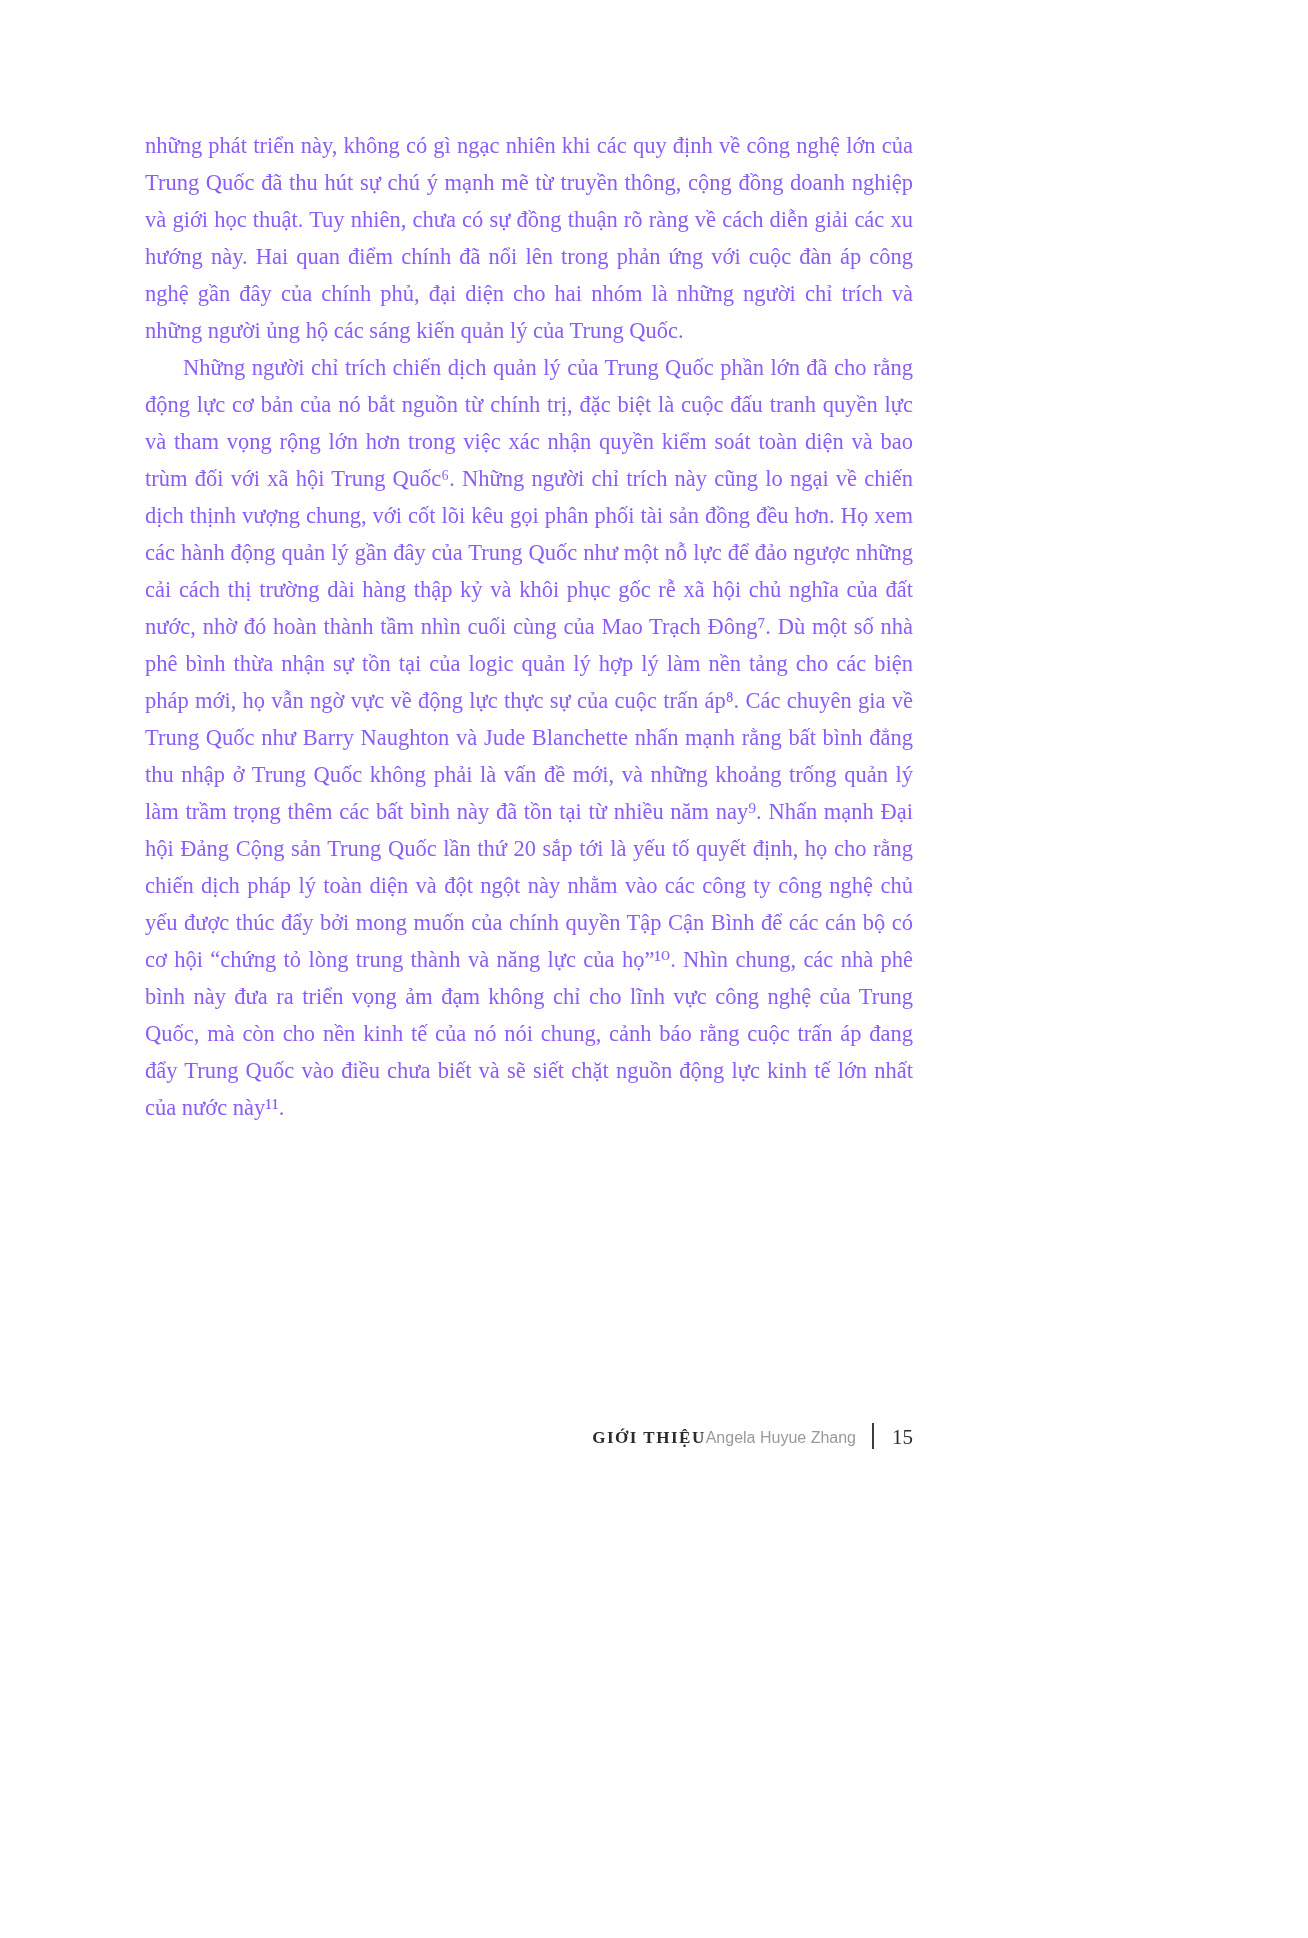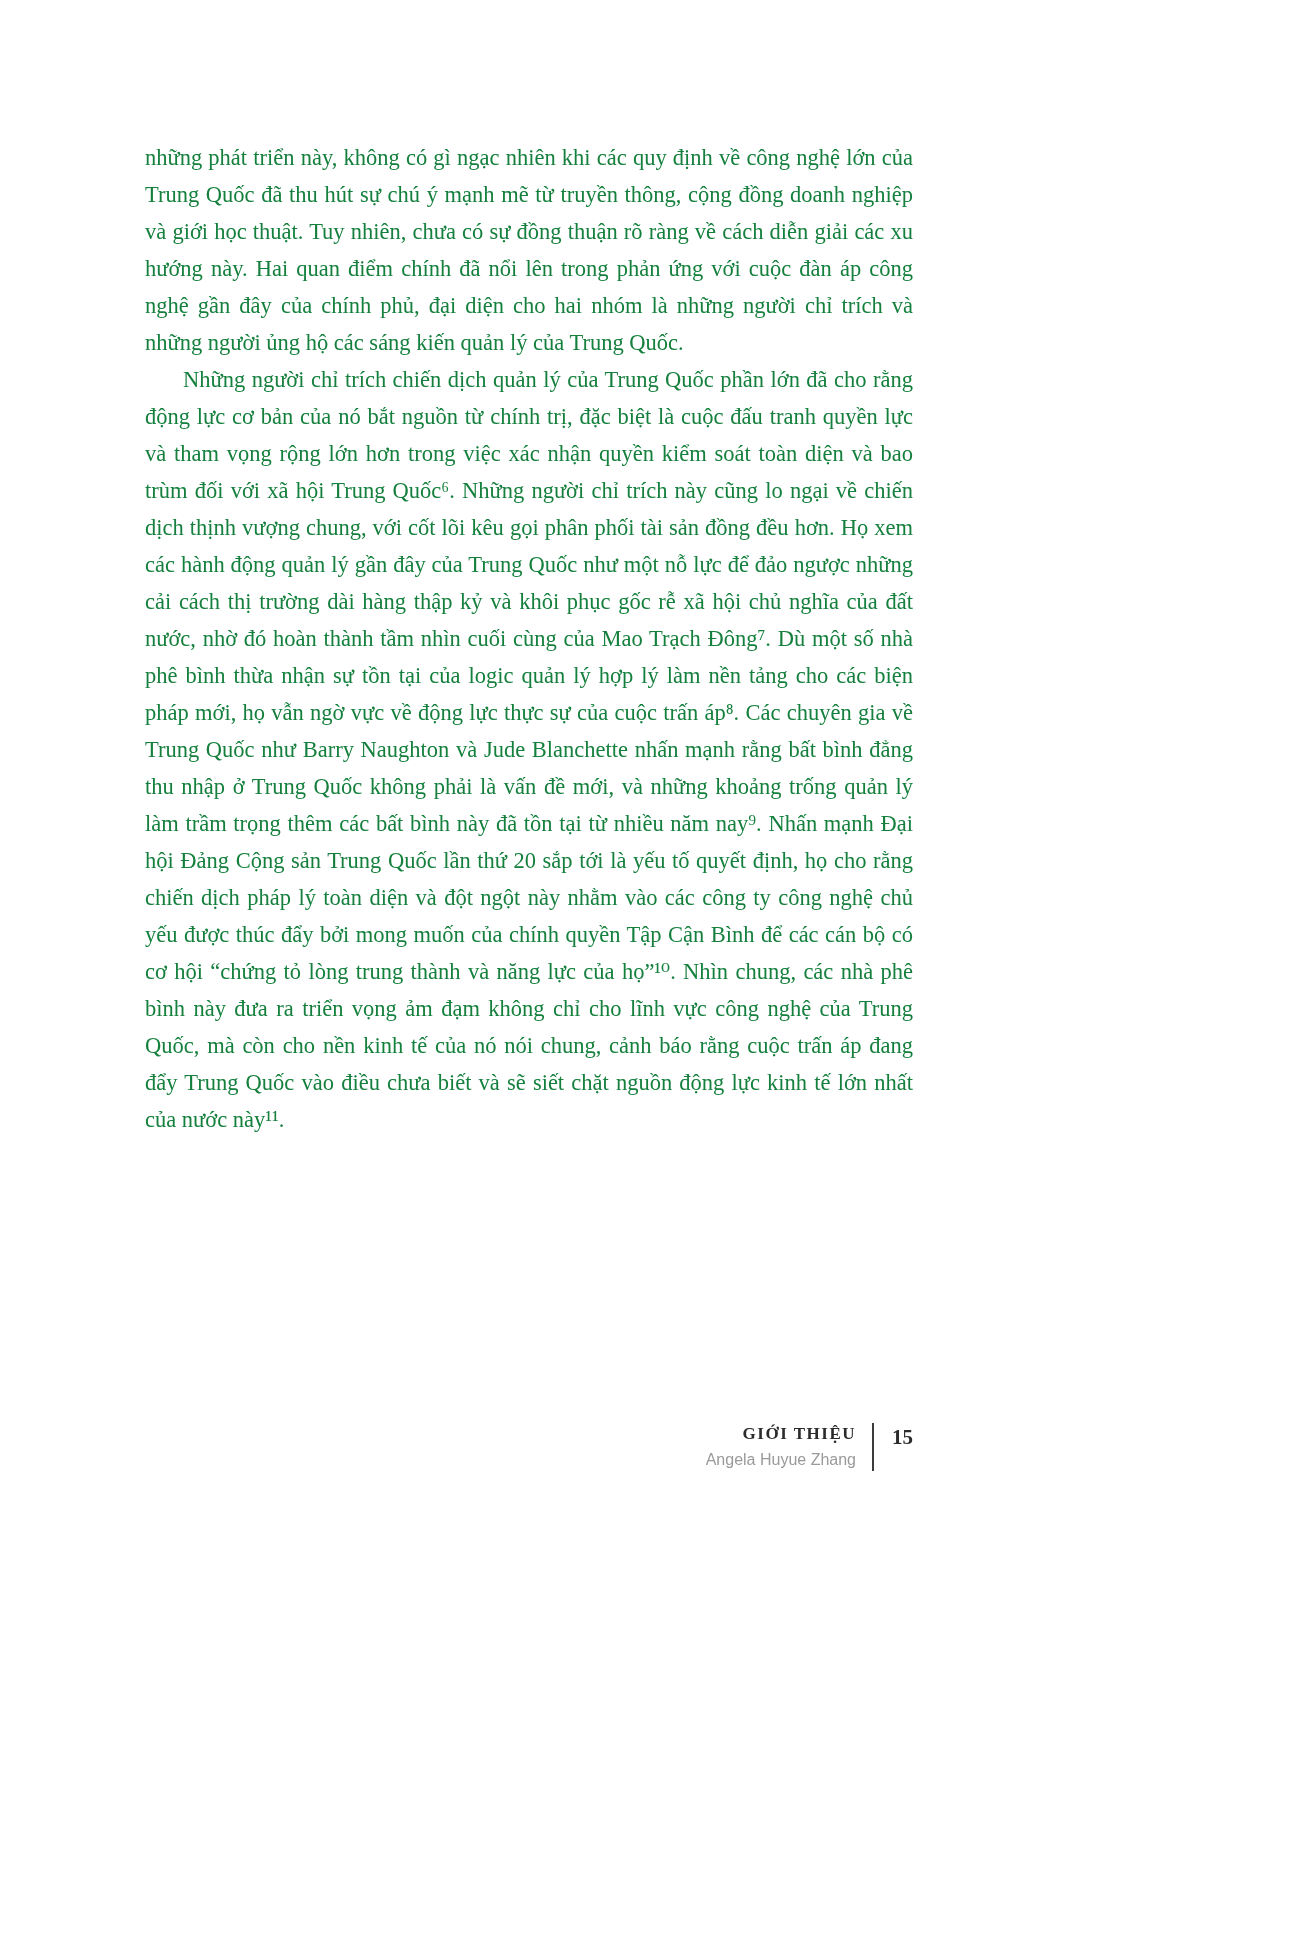--- a/index.html
+++ b/index.html
@@ -15,45 +15,45 @@
   }
   .page {
     position: absolute;
     inset: 0;
     background: #ffffff;
     overflow: hidden;
   }
   .text-block {
     position: absolute;
     left: 145px;
-    top: 139px;
+    top: 127px;
     width: 768px;
     font-size: 22.5px;
     line-height: 37px;
     text-align: justify;
-    color: #15803d;
+    color: #8b5cf6;
   }
   .para {
     text-indent: 38px;
     margin-top: 0;
   }
   .para.first {
     text-indent: 0;
     margin-top: 0;
   }
   .page-footer {
     position: absolute;
     top: 1421px;
     right: 395px;
     display: flex;
     align-items: stretch;
   }
   .footer-text {
     display: flex;
-    flex-direction: column;
+    flex-direction: row;
     align-items: flex-end;
     justify-content: flex-end;
   }
   .footer-section {
     font-family: "Liberation Serif", "DejaVu Serif", serif;
     font-size: 17px;
     font-weight: bold;
     letter-spacing: 1.5px;
     color: #2b2b2b;
     line-height: 26px;
@@ -66,21 +66,21 @@
     line-height: 26px;
     white-space: nowrap;
   }
   .footer-divider {
     width: 2px;
     background: #3c3c3c;
     margin: 2px 18px 2px 16px;
   }
   .footer-page-number {
     font-size: 21px;
-    font-weight: bold;
+    font-weight: normal;
     color: #2b2b2b;
     line-height: 28px;
     padding-top: 2px;
   }
 </style>
 </head>
 <body>
 
 <div class="page">
 

